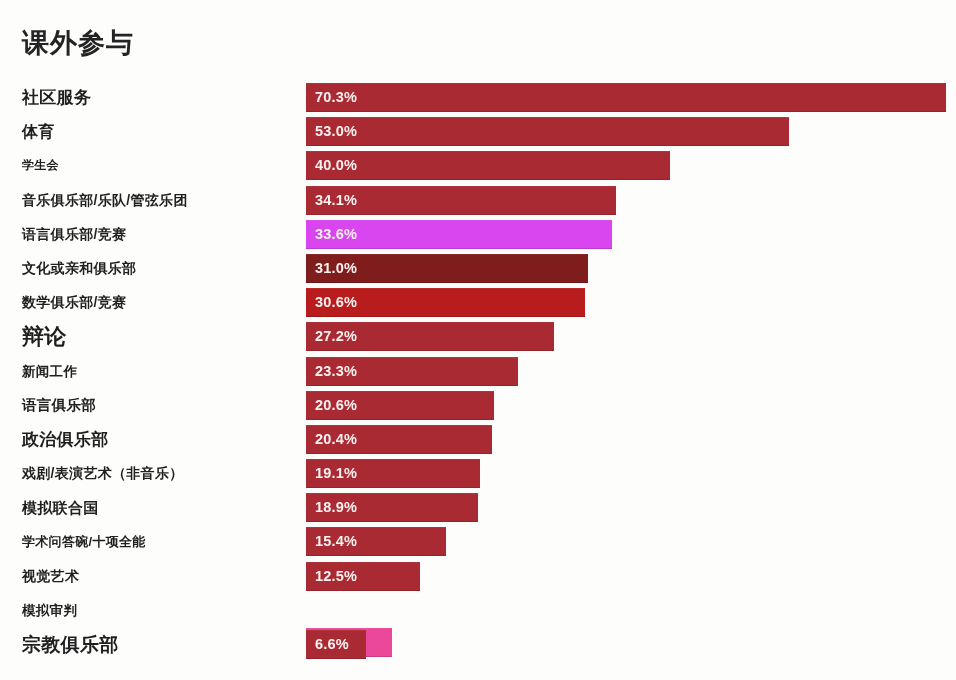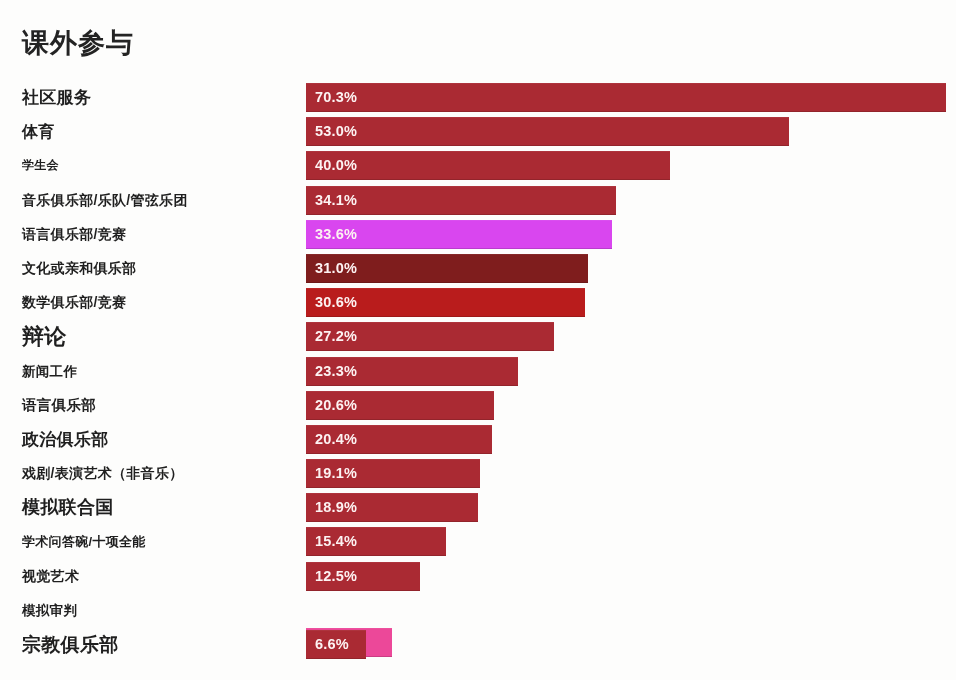--- a/index.html
+++ b/index.html
@@ -183,21 +183,21 @@
       </div>
       <div class="bar-row">
         <div class="row-label" style="font-size: 14px;">戏剧/表演艺术（非音乐）</div>
         <div class="bar-track">
           <div class="bar-fill" style="width: 173.883px; background: rgb(170, 42, 51);">
             <div class="bar-value">19.1%</div>
           </div>
         </div>
       </div>
       <div class="bar-row">
-        <div class="row-label" style="font-size: 18px;">模拟联合国</div>
+        <div class="row-label" style="font-size: 15px;">模拟联合国</div>
         <div class="bar-track">
           <div class="bar-fill" style="width: 172.063px; background: rgb(170, 42, 51);">
             <div class="bar-value">18.9%</div>
           </div>
         </div>
       </div>
       <div class="bar-row">
         <div class="row-label" style="font-size: 13px;">学术问答碗/十项全能</div>
         <div class="bar-track">
           <div class="bar-fill" style="width: 140.199px; background: rgb(170, 42, 51);">

